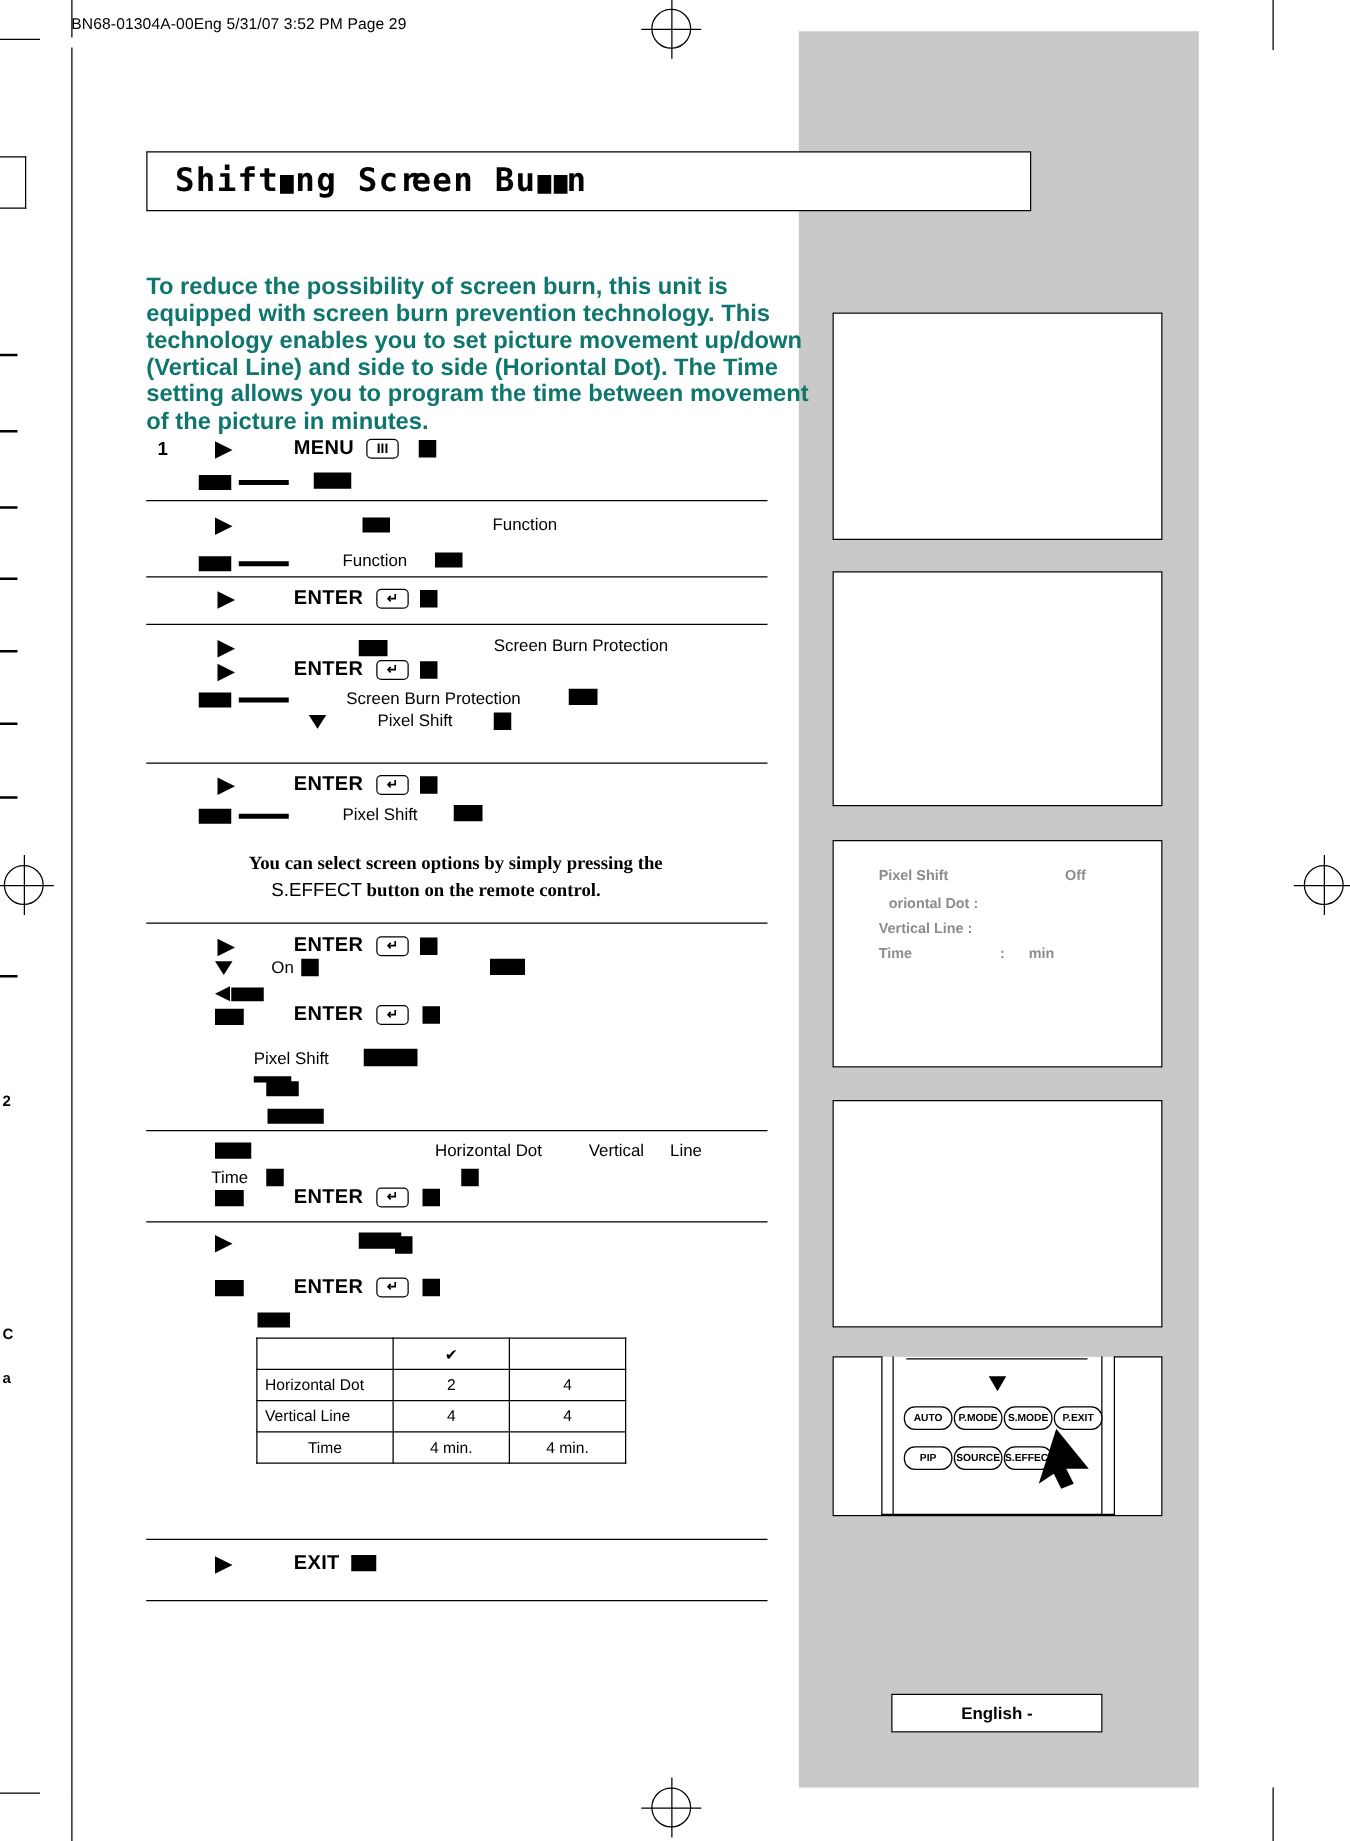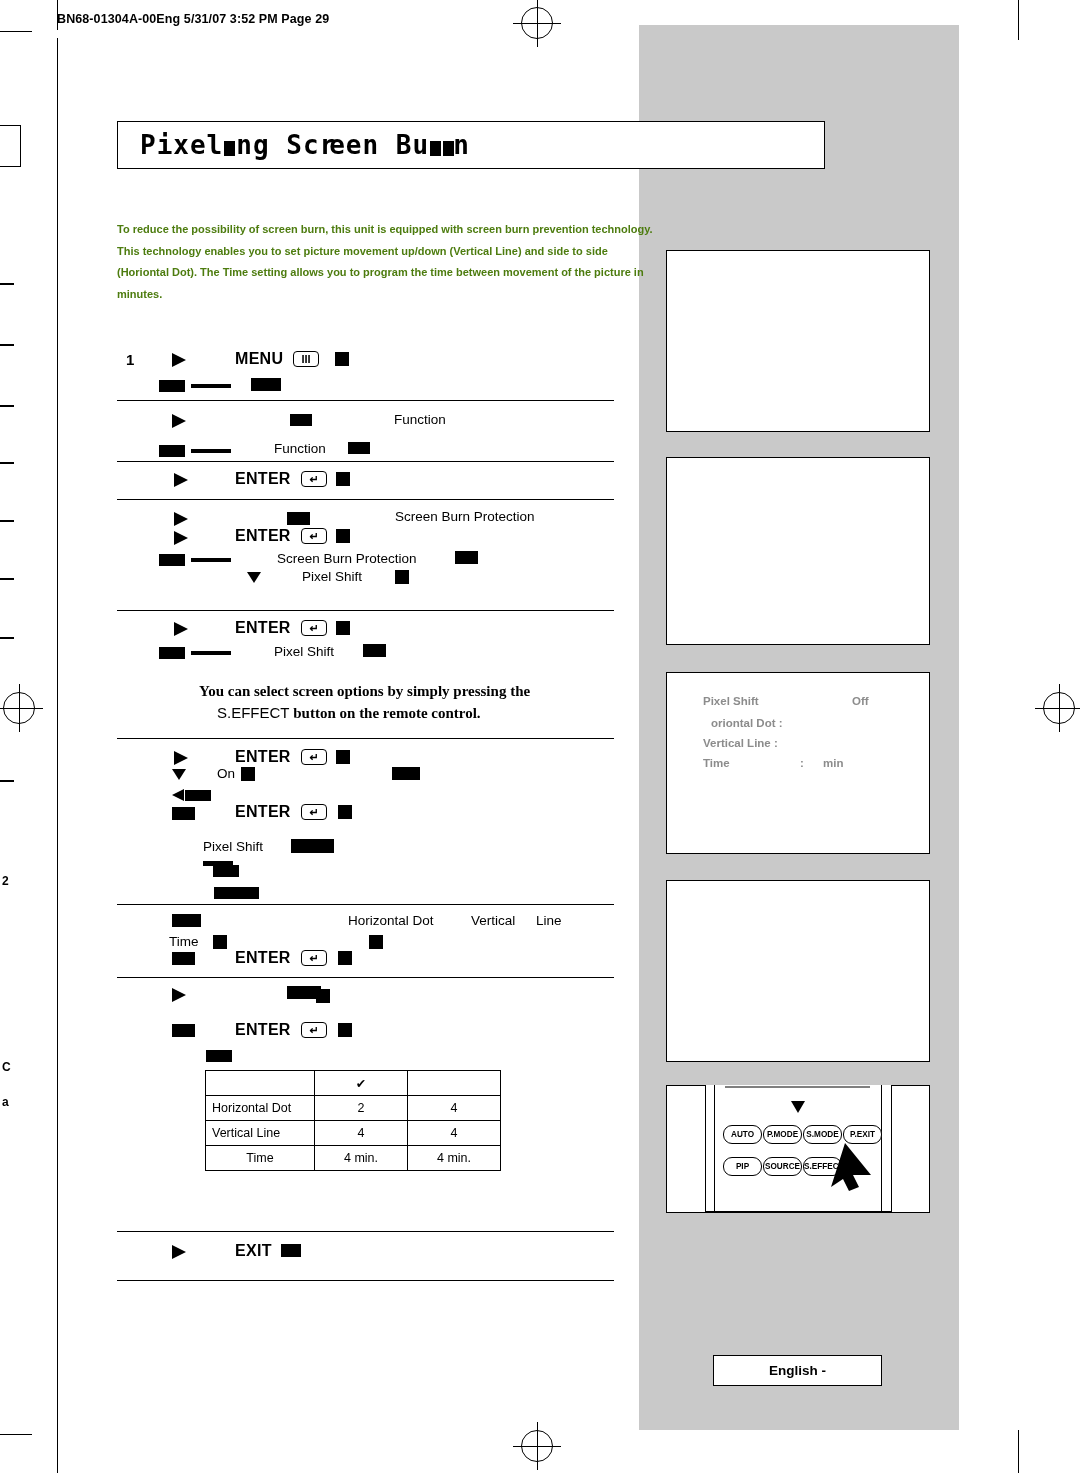--- a/index.html
+++ b/index.html
@@ -15,21 +15,21 @@
   
   .crop-line{position:absolute;background:#000;}
   .reg{position:absolute;width:30px;height:30px;border:1px solid #000;border-radius:50%;}
   .reg:before,.reg:after{content:"";position:absolute;background:#000;}
   .reg:before{left:-9px;top:14.5px;width:48px;height:1px;}
   .reg:after{top:-9px;left:14.5px;height:48px;width:1px;}
 
   
   .filehdr{
     position:absolute;left:57px;top:12px;
-    font-size:12.5px;font-weight:bold;color:#000;letter-spacing:.1px;
+    font-size:12.5px;font-weight:normal;color:#000;letter-spacing:.1px;
     font-family:"Liberation Sans", sans-serif;
   }
 
   
   .greypanel{
     position:absolute;left:639px;top:25px;width:320px;height:1405px;
     background:#c9c9c9;
   }
 
   
@@ -41,21 +41,21 @@
     position:absolute;left:22px;top:8px;
     font-family:"DejaVu Sans Mono", monospace;
     font-size:26px;font-weight:bold;letter-spacing:1px;color:#000;
   }
   .tglyph{display:inline-block;width:11px;height:15px;background:#000;
           vertical-align:-2px;margin:0 1px;}
 
   
   .intro{
     position:absolute;left:117px;top:219px;width:545px;
-    font-size:11px;font-weight:bold;line-height:21.5px;color:#4d7c0f;
+    font-size:19px;font-weight:bold;line-height:21.5px;color:#0f766e;
   }
 
   
   .steps{position:absolute;left:117px;top:344px;width:497px;}
   .rule{height:1px;background:#000;width:497px;margin:0;}
   .row{position:relative;min-height:26px;}
   .num{position:absolute;left:9px;top:7px;font-size:15px;font-weight:bold;}
   .arrow{display:inline-block;width:0;height:0;
     border-top:7px solid transparent;border-bottom:7px solid transparent;
     border-left:14px solid #000;vertical-align:-3px;}
@@ -143,21 +143,21 @@
   <div class="sidenum" style="top:1060px;">C</div>
   <div class="sidenum" style="top:1095px;">a</div>
 
   <div style="position:absolute;left:0;top:125px;width:20px;height:40px;border:1px solid #000;border-left:none;"></div>
 
   <div class="filehdr">BN68-01304A-00Eng  5/31/07  3:52 PM  Page  29</div>
 
   <div class="greypanel"></div>
 
   <div class="titlebox">
-    <div class="t"><span>Pixel</span><span class="tglyph"></span><span>ng  Scr</span><span style="position:relative;left:-7px;margin-top:38px;">een  Bu</span><span class="tglyph" style="margin-left:-6px;"></span><span class="tglyph"></span><span style="position:relative;left:-2px;">n</span></div>
+    <div class="t"><span>Shift</span><span class="tglyph"></span><span>ng  Scr</span><span style="position:relative;left:-7px;margin-top:38px;">een  Bu</span><span class="tglyph" style="margin-left:-6px;"></span><span class="tglyph"></span><span style="position:relative;left:-2px;">n</span></div>
   </div>
 
   <div class="intro">To reduce the possibility of screen burn, this unit is equipped with screen burn prevention technology. This technology enables you to set picture movement up/down (Vertical Line) and side to side (Horiontal Dot). The Time setting allows you to program the time between movement of the picture in minutes.</div>
 
   <div class="steps">
 
     <div class="row" style="height:42px;">
       <span class="num">1</span>
       <span class="arrow" style="position:absolute;left:55px;top:9px;"></span>
       <span class="lbl" style="position:absolute;left:118px;top:6px;">MENU</span>

